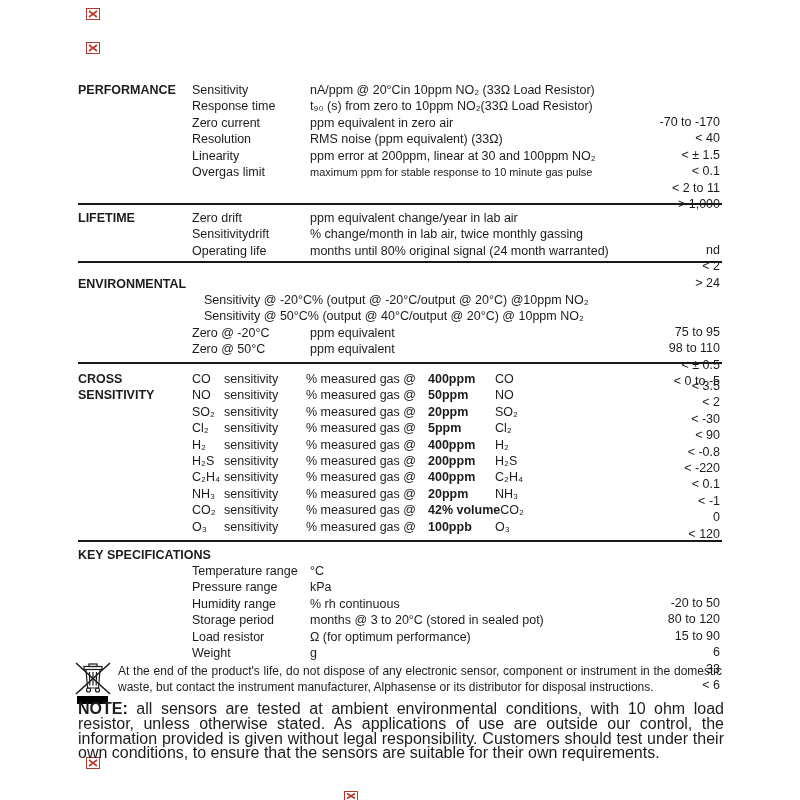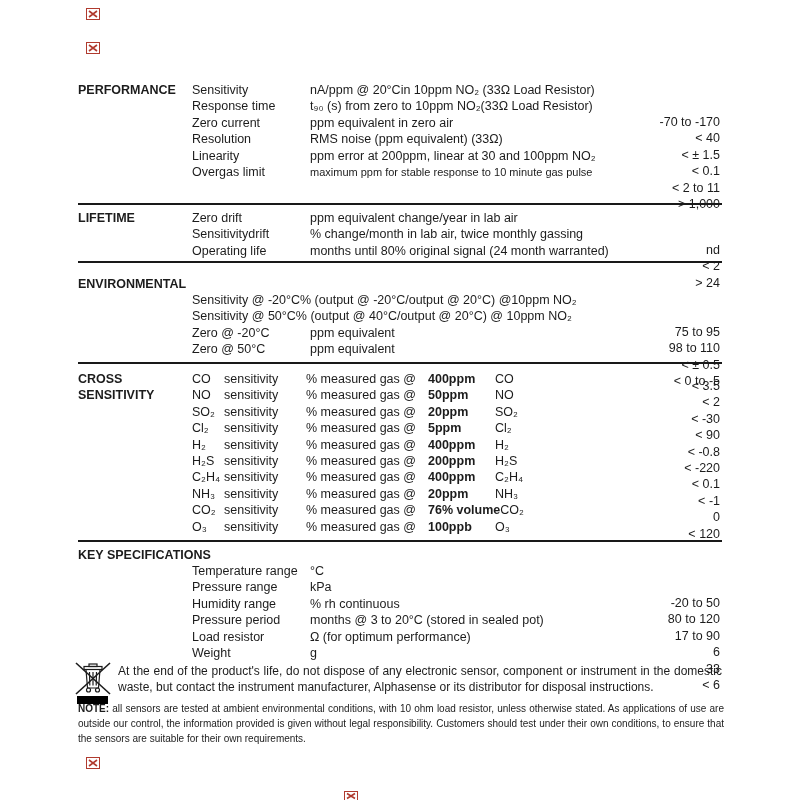--- a/index.html
+++ b/index.html
@@ -4,34 +4,34 @@
 <style>
   html,body{margin:0;padding:0;background:#ffffff;}
   .page{position:relative;width:783px;height:800px;background:#ffffff;overflow:hidden;
         font-family:"Liberation Sans","DejaVu Sans",sans-serif;color:#1c1c1c;}
   .hdr{position:absolute;left:78px;font-weight:bold;font-size:12.5px;line-height:16.4px;white-space:nowrap;}
   .hdr.wrap{white-space:normal;width:95px;}
   .rows{position:absolute;left:78px;width:644px;}
   .row{position:relative;height:16.4px;font-size:12.5px;line-height:16.4px;
        padding-left:114px;box-sizing:border-box;white-space:nowrap;}
   .row .param{display:inline-block;min-width:118px;}
-  .row.joined .param{min-width:0;}
+  .row.joined .param{min-width:0;margin-left:12px;}
   .row .value{position:absolute;right:2px;top:0;margin-top:32px;}
   .row.small .desc{font-size:11px;}
   .crow{position:relative;height:16.4px;font-size:12.5px;line-height:16.4px;
         padding-left:114px;box-sizing:border-box;white-space:nowrap;}
   .crow .gas{display:inline-block;min-width:32px;}
   .crow .sens{display:inline-block;min-width:82px;}
   .crow .cdesc{display:inline-block;min-width:122px;}
   .crow .amount{display:inline-block;min-width:67px;font-weight:bold;}
   .crow .value{position:absolute;right:2px;top:0;margin-top:7px;}
   .rule{position:absolute;left:78px;width:644px;height:2px;background:#191919;}
   .disposal{position:absolute;left:118px;top:664px;width:604px;font-size:12px;
             line-height:15.5px;text-align:justify;}
-  .footnote{position:absolute;left:78px;top:702px;width:646px;font-size:10px;
+  .footnote{position:absolute;left:78px;top:702px;width:646px;font-size:16px;
             line-height:14.8px;text-align:justify;}
   .weee{position:absolute;left:74px;top:661px;}
   .weee-bar{position:absolute;left:77px;top:696px;width:31px;height:8px;background:#000;}
   .bimg{position:absolute;width:14px;height:12px;}
   .b1{left:86px;top:6px;}
   .b2{left:86px;top:40px;}
   .b3{left:86px;top:755px;}
   .b4{left:344px;top:787px;height:10px;}
 </style>
 </head>
@@ -91,28 +91,28 @@
     </div>
   <div class="rows" style="top:371px">
       <div class="crow"><span class="gas">CO</span><span class="sens">sensitivity</span><span class="cdesc">% measured gas @</span><span class="amount">400ppm</span><span class="gas2">CO</span><span class="value">&lt; 3.5</span></div>
       <div class="crow"><span class="gas">NO</span><span class="sens">sensitivity</span><span class="cdesc">% measured gas @</span><span class="amount">50ppm</span><span class="gas2">NO</span><span class="value">&lt; 2</span></div>
       <div class="crow"><span class="gas">SO₂</span><span class="sens">sensitivity</span><span class="cdesc">% measured gas @</span><span class="amount">20ppm</span><span class="gas2">SO₂</span><span class="value">&lt; -30</span></div>
       <div class="crow"><span class="gas">Cl₂</span><span class="sens">sensitivity</span><span class="cdesc">% measured gas @</span><span class="amount">5ppm</span><span class="gas2">Cl₂</span><span class="value">&lt; 90</span></div>
       <div class="crow"><span class="gas">H₂</span><span class="sens">sensitivity</span><span class="cdesc">% measured gas @</span><span class="amount">400ppm</span><span class="gas2">H₂</span><span class="value">&lt; -0.8</span></div>
       <div class="crow"><span class="gas">H₂S</span><span class="sens">sensitivity</span><span class="cdesc">% measured gas @</span><span class="amount">200ppm</span><span class="gas2">H₂S</span><span class="value">&lt; -220</span></div>
       <div class="crow"><span class="gas">C₂H₄</span><span class="sens">sensitivity</span><span class="cdesc">% measured gas @</span><span class="amount">400ppm</span><span class="gas2">C₂H₄</span><span class="value">&lt; 0.1</span></div>
       <div class="crow"><span class="gas">NH₃</span><span class="sens">sensitivity</span><span class="cdesc">% measured gas @</span><span class="amount">20ppm</span><span class="gas2">NH₃</span><span class="value">&lt; -1</span></div>
-      <div class="crow"><span class="gas">CO₂</span><span class="sens">sensitivity</span><span class="cdesc">% measured gas @</span><span class="amount">76% volume</span><span class="gas2">CO₂</span><span class="value">0</span></div>
+      <div class="crow"><span class="gas">CO₂</span><span class="sens">sensitivity</span><span class="cdesc">% measured gas @</span><span class="amount">42% volume</span><span class="gas2">CO₂</span><span class="value">0</span></div>
       <div class="crow"><span class="gas">O₃</span><span class="sens">sensitivity</span><span class="cdesc">% measured gas @</span><span class="amount">100ppb</span><span class="gas2">O₃</span><span class="value">&lt; 120</span></div>
     </div>
   <div class="rows" style="top:563px">
       <div class="row"><span class="param">Temperature range</span><span class="desc">°C</span><span class="value">-20 to 50</span></div>
       <div class="row"><span class="param">Pressure range</span><span class="desc">kPa</span><span class="value">80 to 120</span></div>
-      <div class="row"><span class="param">Humidity range</span><span class="desc">% rh continuous</span><span class="value">17 to 90</span></div>
-      <div class="row"><span class="param">Pressure period</span><span class="desc">months @ 3 to 20°C (stored in sealed pot)</span><span class="value">6</span></div>
+      <div class="row"><span class="param">Humidity range</span><span class="desc">% rh continuous</span><span class="value">15 to 90</span></div>
+      <div class="row"><span class="param">Storage period</span><span class="desc">months @ 3 to 20°C (stored in sealed pot)</span><span class="value">6</span></div>
       <div class="row"><span class="param">Load resistor</span><span class="desc">Ω (for optimum performance)</span><span class="value">33</span></div>
       <div class="row"><span class="param">Weight</span><span class="desc">g</span><span class="value">&lt; 6</span></div>
     </div>
 
   <div class="rule" style="top:203px"></div>
   <div class="rule" style="top:261px"></div>
   <div class="rule" style="top:362px"></div>
   <div class="rule" style="top:540px"></div>
 
   <div class="weee">

